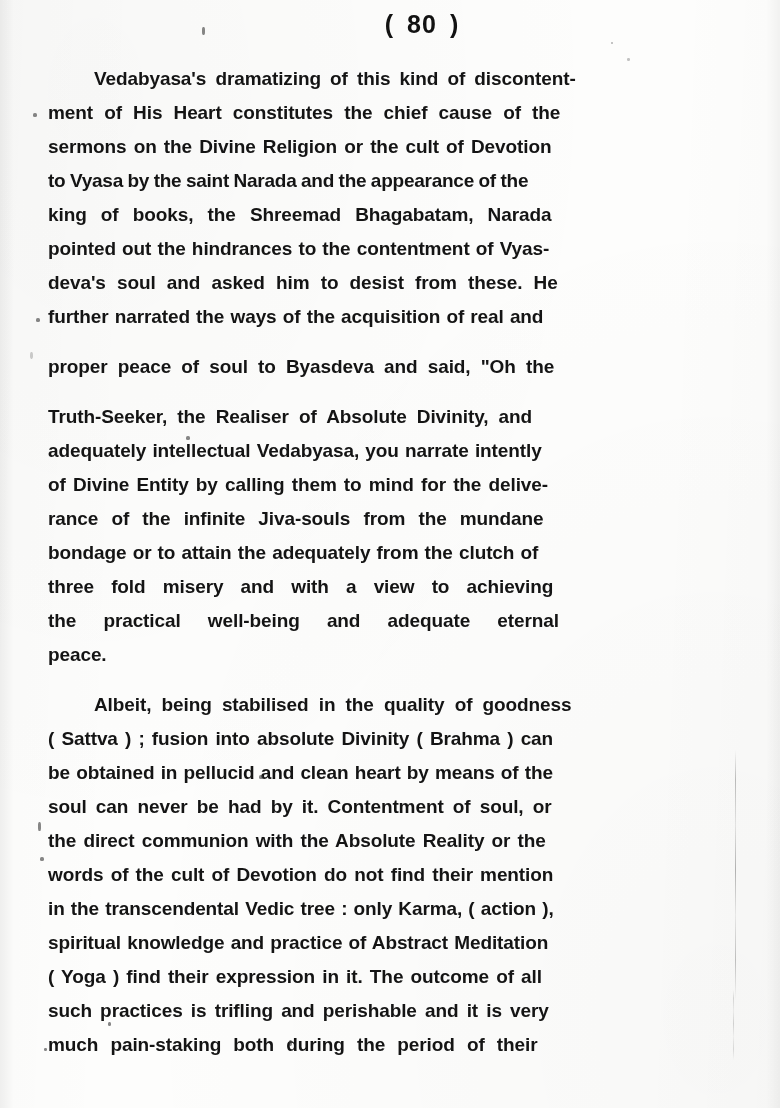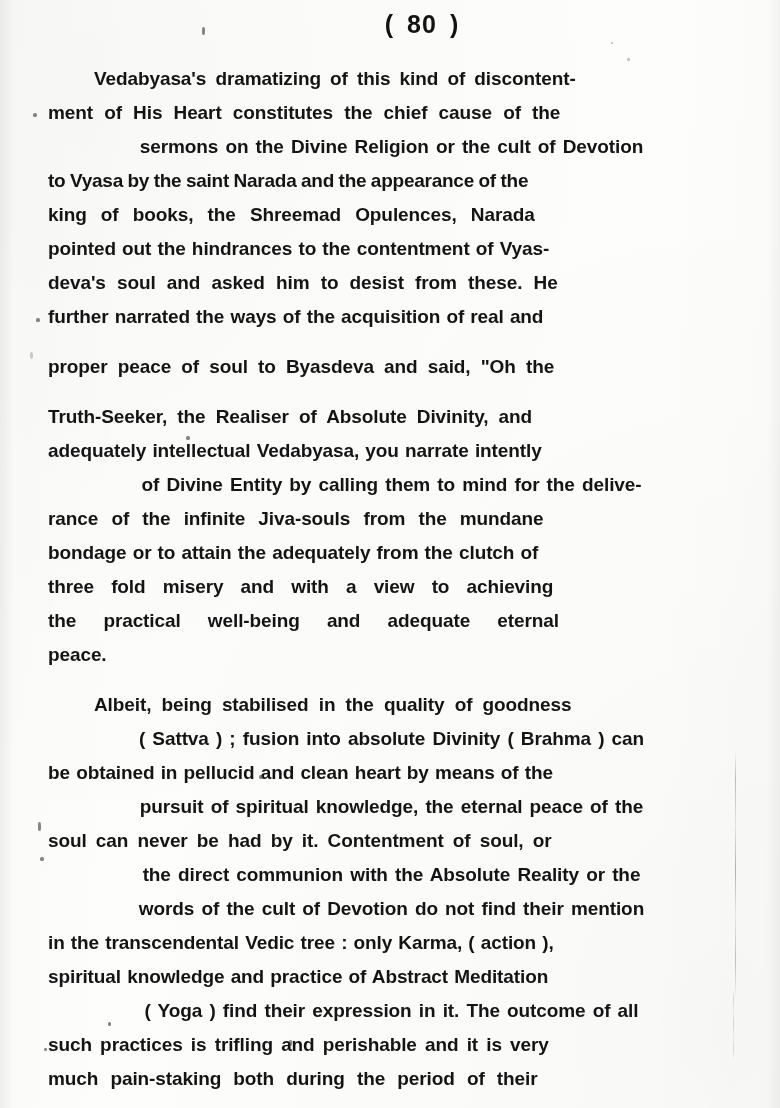--- a/index.html
+++ b/index.html
@@ -58,21 +58,21 @@
     white-space: nowrap;
     letter-spacing: -0.1px;
     color: #141414;
   }
 
   .indent { padding-left: 46px; }
 
   
   .w0  { word-spacing: 0px; }
   .w1  { word-spacing: 1px; }
-  .w2  { word-spacing: 2px; text-align: center; }
+  .w2  { word-spacing: 2px; }
   .w3  { word-spacing: 3px; }
   .w4  { word-spacing: 4px; }
   .w5  { word-spacing: 5px; margin-top: 16px; }
   .w6  { word-spacing: 6px; }
   .w7  { word-spacing: 7px; }
   .w8  { word-spacing: 8px; }
   .w9  { word-spacing: 9px; }
   .w12 { word-spacing: 12px; }
   .w22 { word-spacing: 22px; }
   .wtight { word-spacing: -1.5px; letter-spacing: -0.35px; }
@@ -120,40 +120,39 @@
     <span>(</span><span class="fnum">80</span><span>)</span>
   </div>
 
   <div class="textblock">
 
     <div>
       <span class="ln indent w4">Vedabyasa's dramatizing of this kind of discontent-</span>
       <span class="ln w6">ment of His Heart constitutes the chief cause of the</span>
       <span class="ln w2">sermons on the Divine Religion or the cult of Devotion</span>
       <span class="ln wtight2">to Vyasa by the saint Narada and the appearance of the</span>
-      <span class="ln w9">king of books, the Shreemad Opulences, Narada</span>
+      <span class="ln w9">king of books, the Shreemad Bhagabatam, Narada</span>
       <span class="ln w1">pointed out the hindrances to the contentment of Vyas-</span>
       <span class="ln w6">deva's soul and asked him to desist from these. He</span>
       <span class="ln w1">further narrated the ways of the acquisition of real and</span>
       <span class="ln w5">proper peace of soul to Byasdeva and said, "Oh the</span>
       <span class="ln w5">Truth-Seeker, the Realiser of Absolute Divinity, and</span>
       <span class="ln w1">adequately intellectual Vedabyasa, you narrate intently</span>
       <span class="ln w2">of Divine Entity by calling them to mind for the delive-</span>
       <span class="ln w8">rance of the infinite Jiva-souls from the mundane</span>
       <span class="ln w1">bondage or to attain the adequately from the clutch of</span>
       <span class="ln w12">three fold misery and with a view to achieving</span>
       <span class="ln w22">the practical well-being and adequate eternal</span>
       <span class="ln w0">peace.</span>
     </div>
 
     <div>
       <span class="ln indent w5">Albeit, being stabilised in the quality of goodness</span>
       <span class="ln w2">( Sattva ) ; fusion into absolute Divinity ( Brahma ) can</span>
       <span class="ln w1">be obtained in pellucid and clean heart by means of the</span>
-      <span class="ln w2">pursuit of spiritual knowledge, the eternal peace of the</span>
       <span class="ln w4">soul can never be had by it. Contentment of soul, or</span>
       <span class="ln w2">the direct communion with the Absolute Reality or the</span>
       <span class="ln w2">words of the cult of Devotion do not find their mention</span>
       <span class="ln w1">in the transcendental Vedic tree : only Karma, ( action ),</span>
       <span class="ln w1">spiritual knowledge and practice of Abstract Meditation</span>
       <span class="ln w2">( Yoga ) find their expression in it. The outcome of all</span>
       <span class="ln w3">such practices is trifling and perishable and it is very</span>
       <span class="ln w7">much pain-staking both during the period of their</span>
     </div>
 

